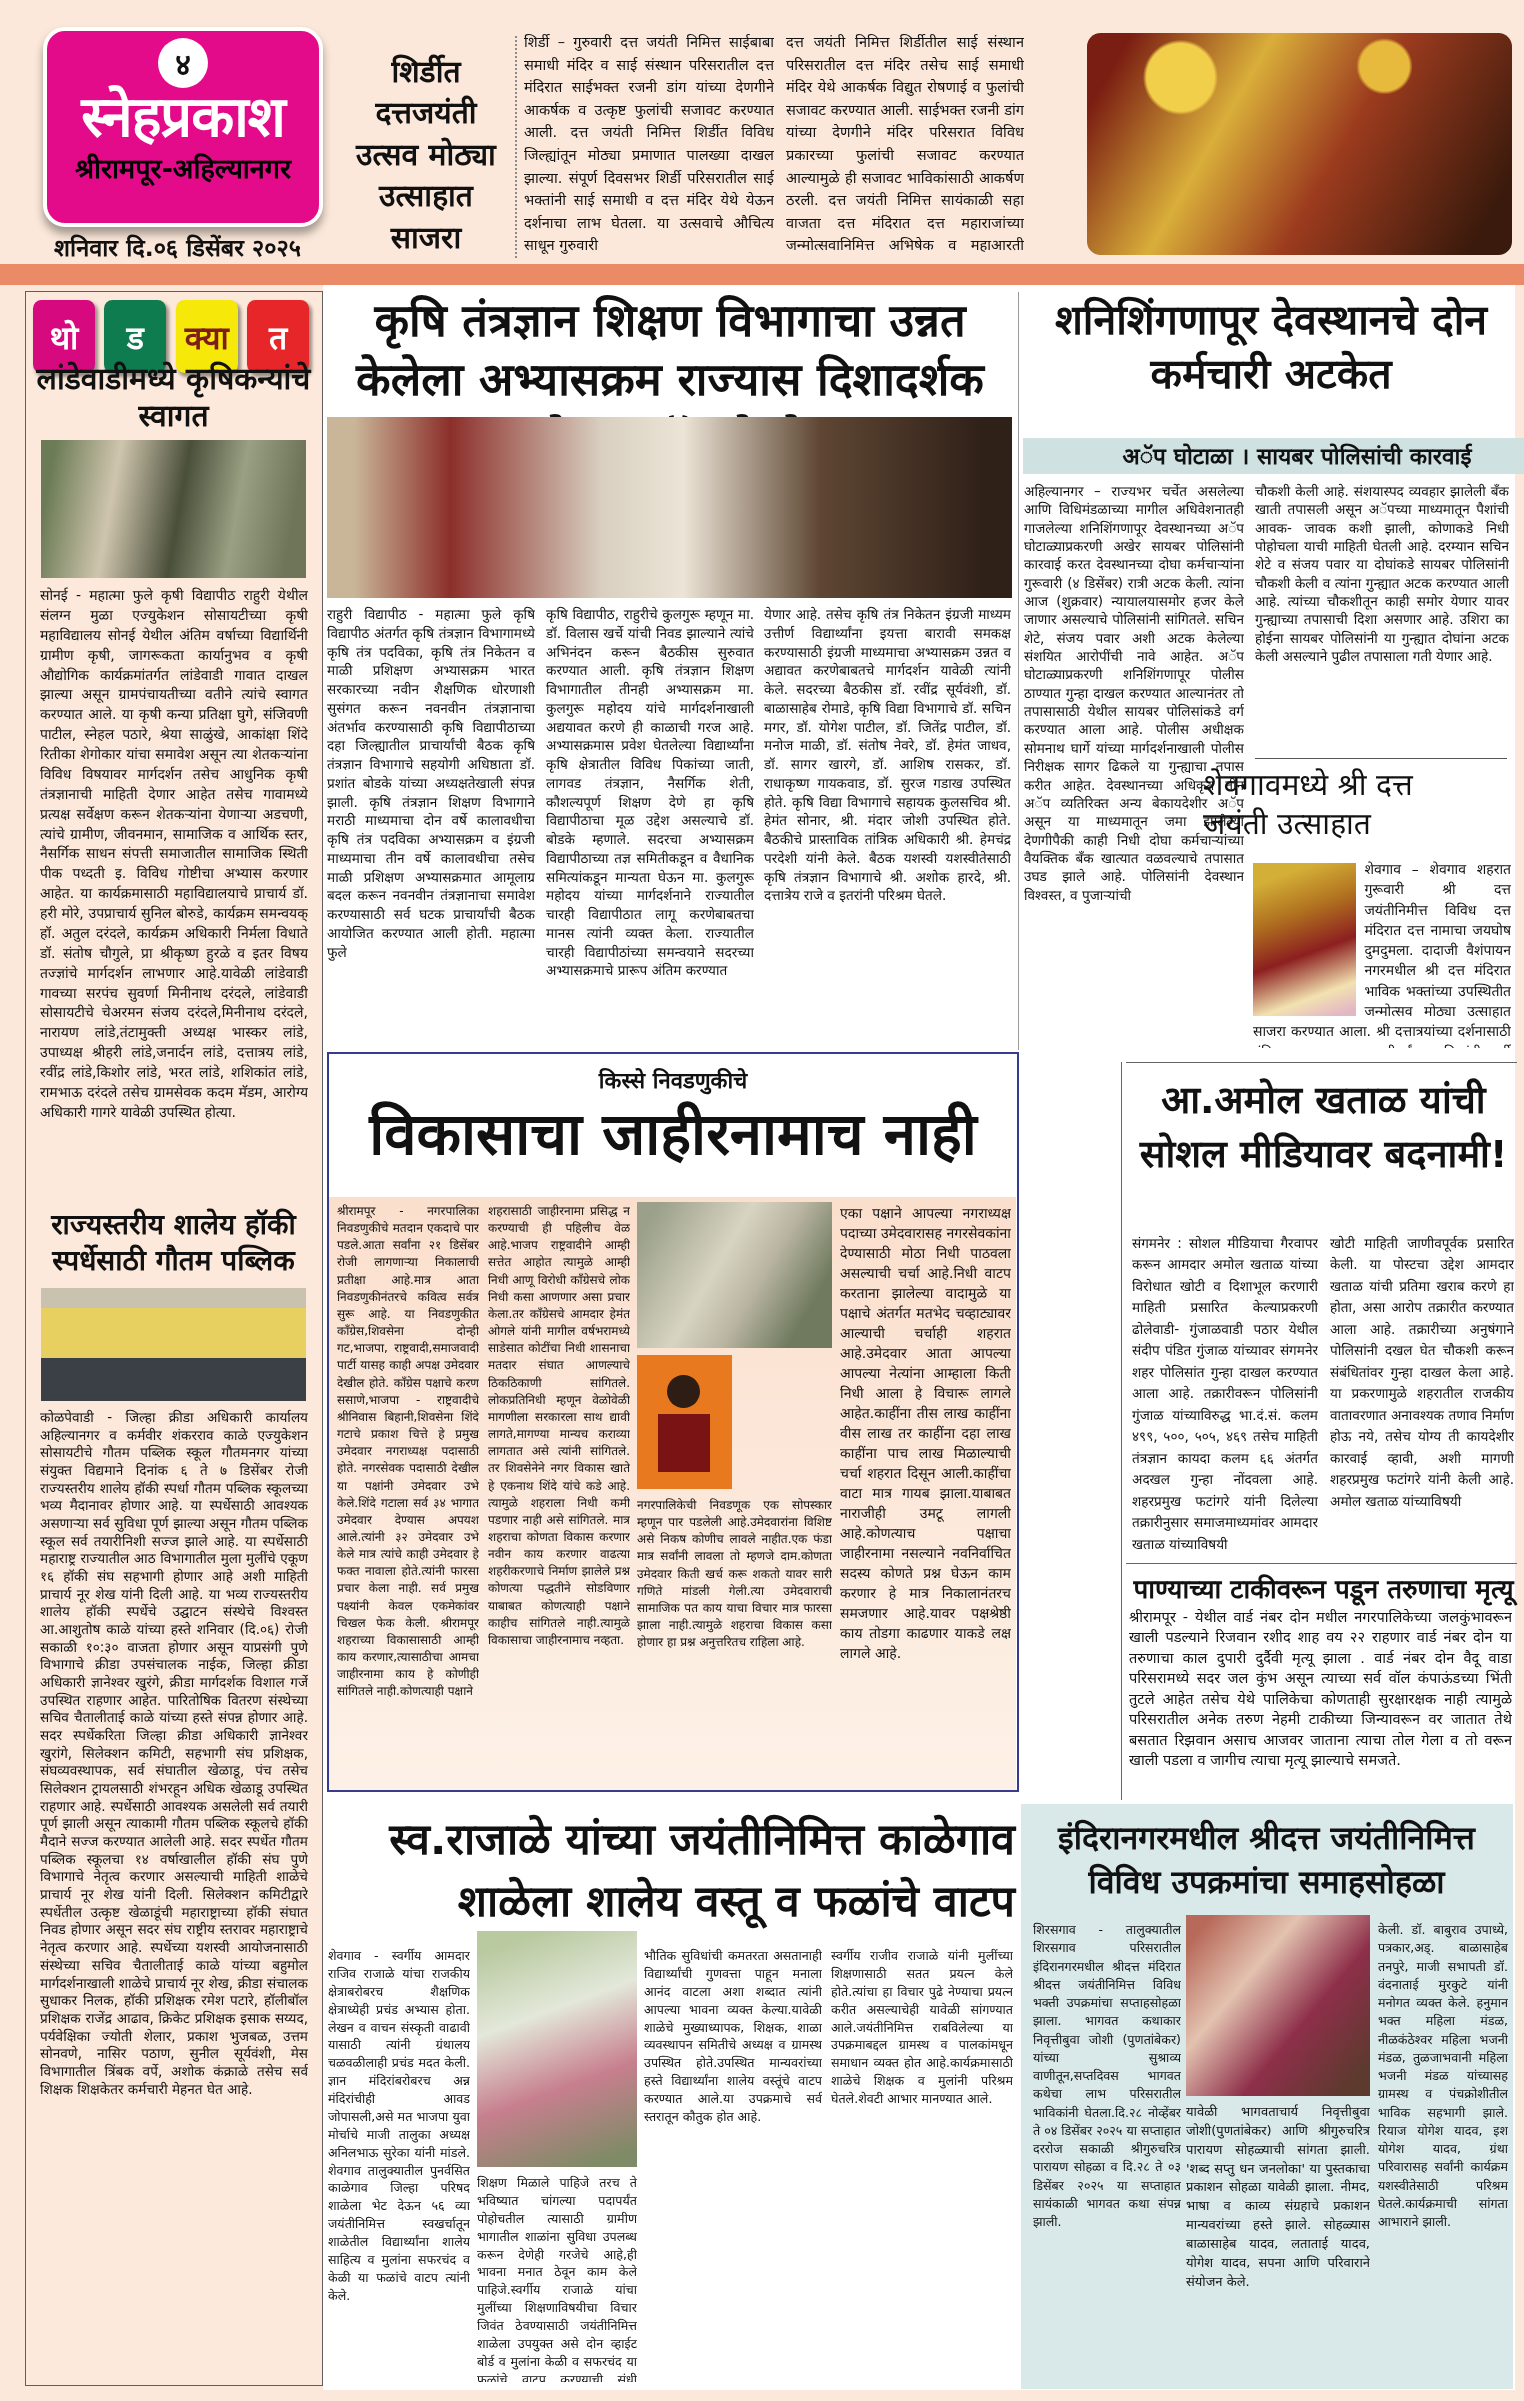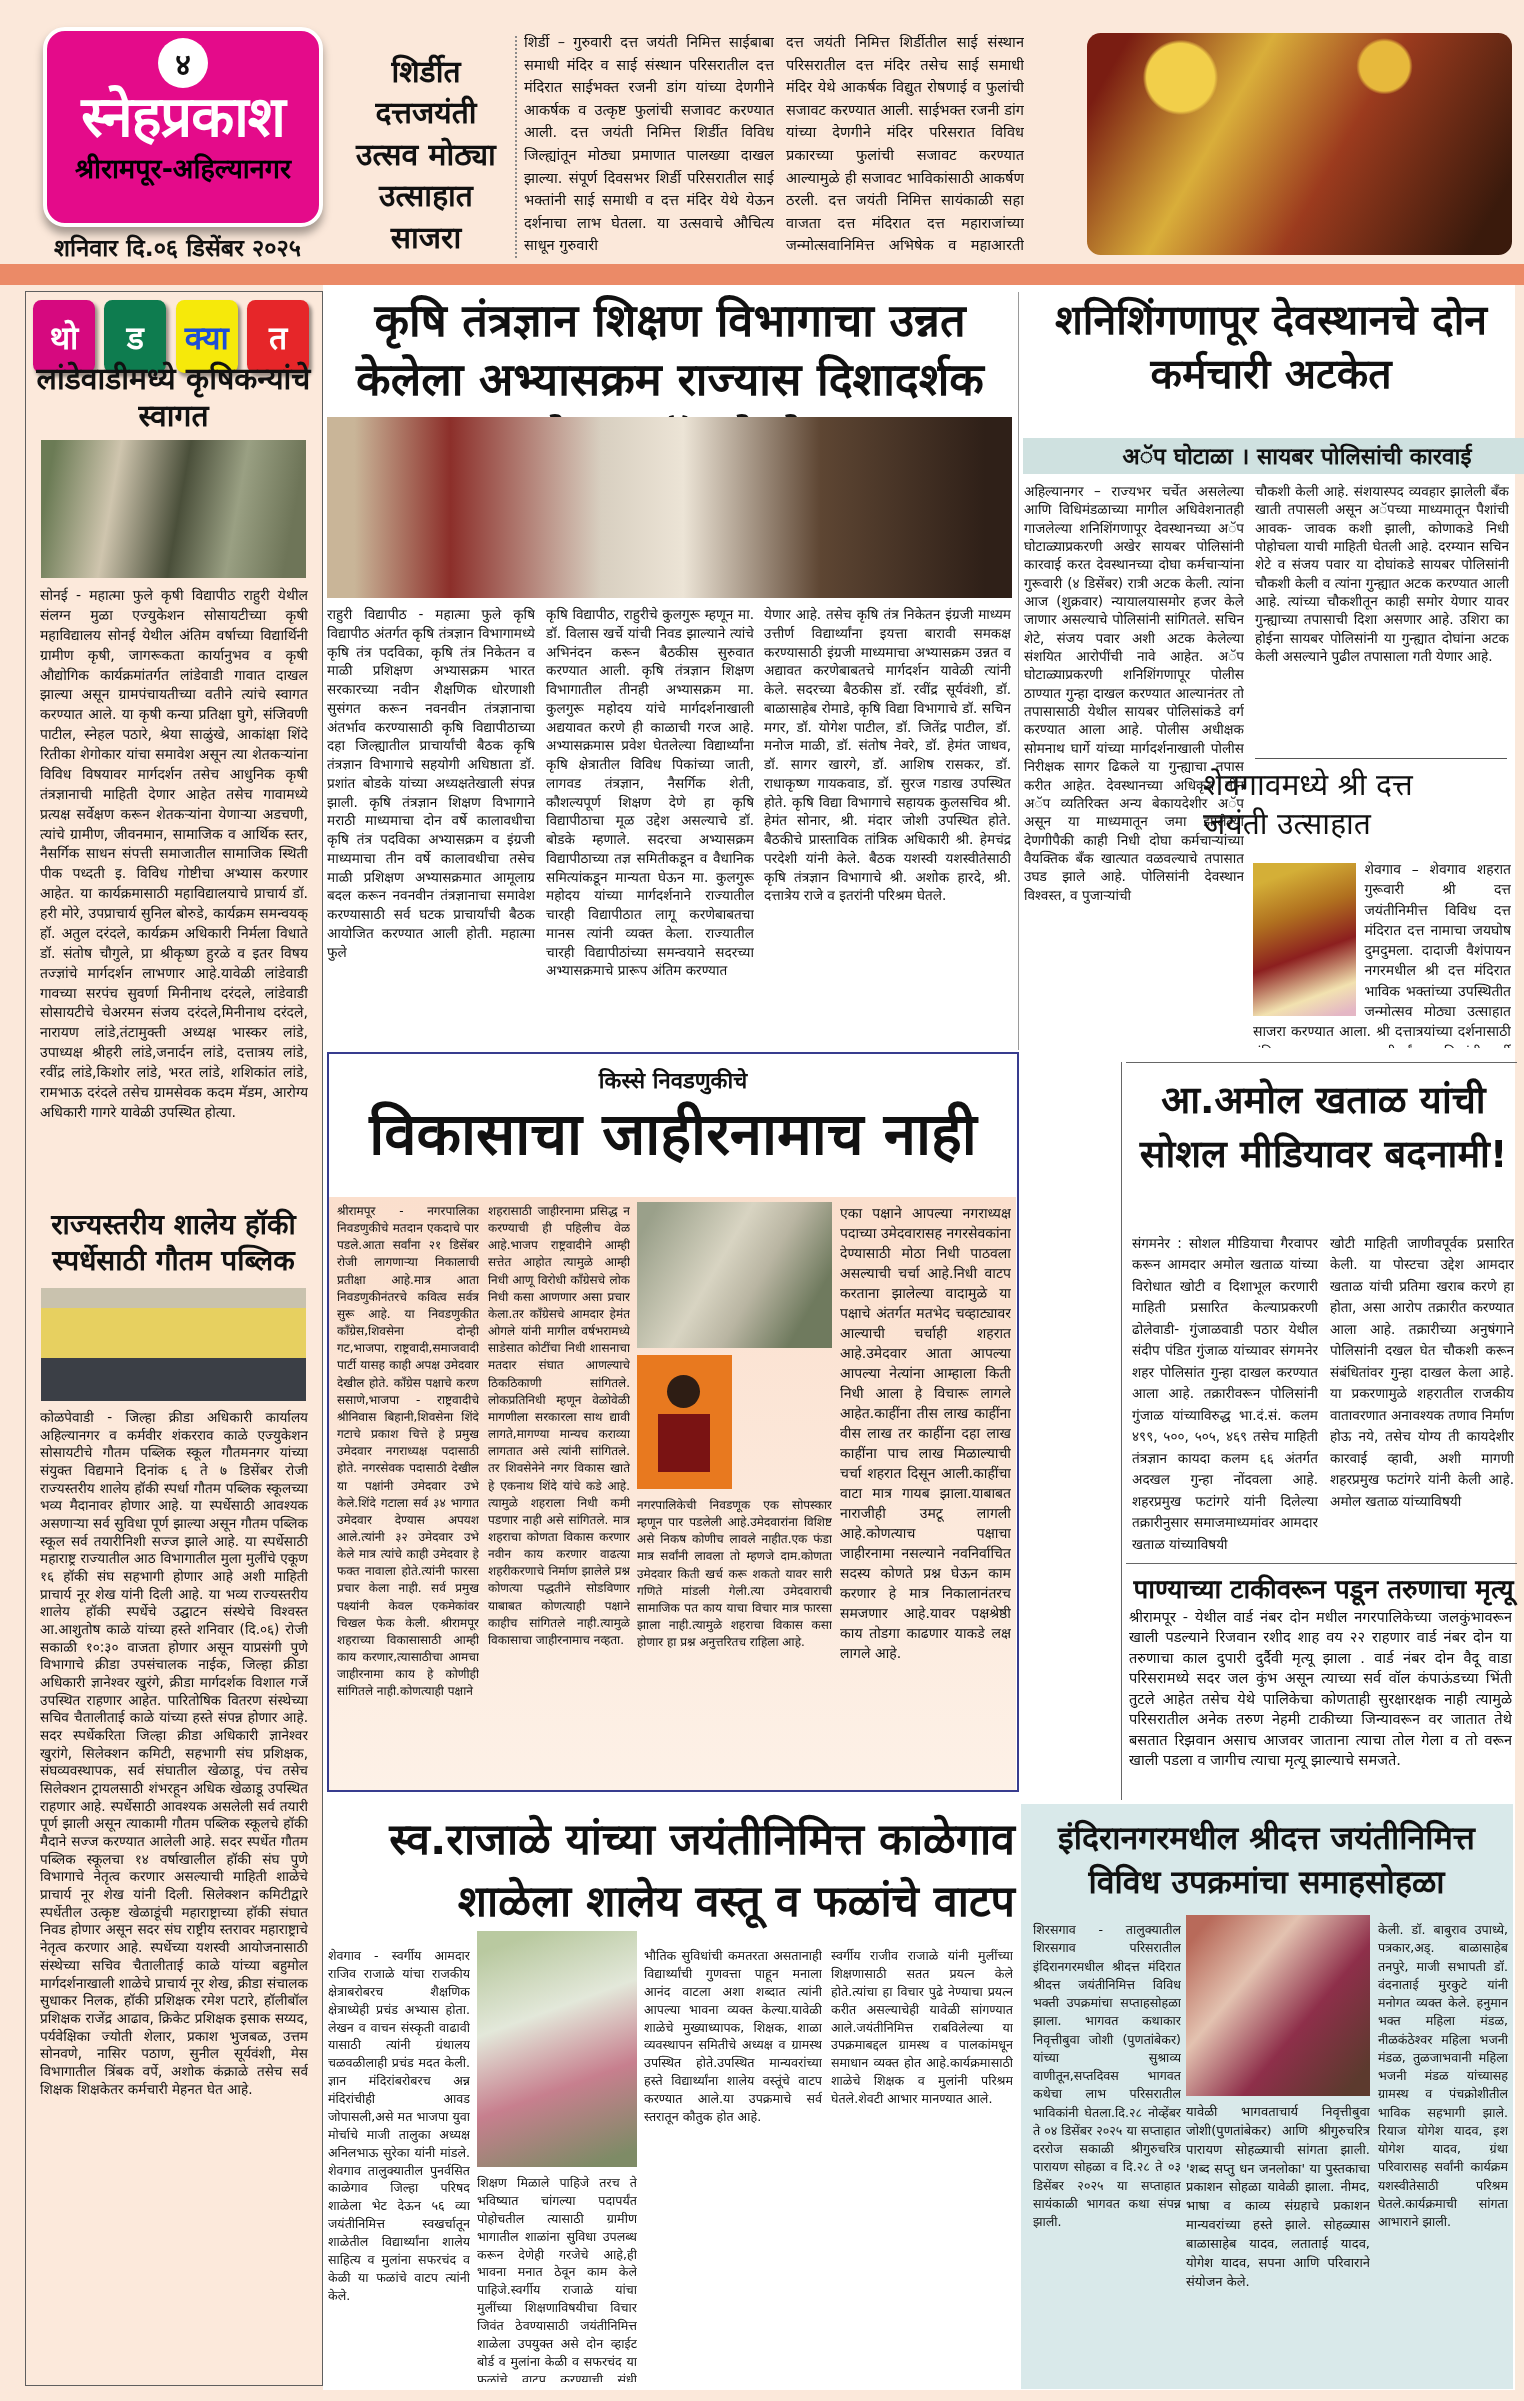--- a/index.html
+++ b/index.html
@@ -30,21 +30,21 @@
 
   .salmon{left:0;top:264px;width:1525px;height:21px;background:#eb8a67;}
   .white-base{left:323px;top:285px;width:1192px;height:2105px;background:#ffffff;}
 
   
   .left-box{left:25px;top:291px;width:296px;height:2093px;background:#fce9db;border:1.6px solid #5f5f5f;}
   .tiles-row{left:33px;top:300px;width:280px;display:flex;gap:9.4px;}
   .tile{width:62px;height:73px;border-radius:8.4px;font-size:32px;font-weight:bold;color:#fff;
     display:flex;align-items:center;justify-content:center;box-shadow:2.1px 3.7px 3.7px rgba(0,0,0,.4);}
   .tile-0{background:#d6097f;} .tile-1{background:#0e7c4f;}
-  .tile-2{background:#f6e90a;color:#1d4ed8;} .tile-3{background:#e62629;}
+  .tile-2{background:#f6e90a;color:#7f1d1d;} .tile-3{background:#e62629;}
   .lb-head1{left:35px;top:361px;width:277px;text-align:center;font-size:30px;font-weight:bold;line-height:1.22;}
   .lb-photo1{left:41px;top:440px;width:265px;height:138px;
     background:linear-gradient(100deg,#6b7b55 5%,#cfc5ae 28%,#4a4f3a 52%,#9aa083 72%,#6e7558 92%);}
   .lb-body1{left:40px;top:586px;width:268px;height:611px;font-size:14px;line-height:1.42;}
   .lb-head2{left:35px;top:1207px;width:277px;text-align:center;font-size:28px;font-weight:bold;line-height:1.28;}
   .lb-photo2{left:41px;top:1288px;width:265px;height:113px;
     background:linear-gradient(180deg,#c9c2ae 0 18%,#e7d060 18% 62%,#3b3f46 62% 100%);}
   .lb-body2{left:40px;top:1409px;width:268px;height:963px;font-size:13.6px;line-height:1.3;}
 
   

